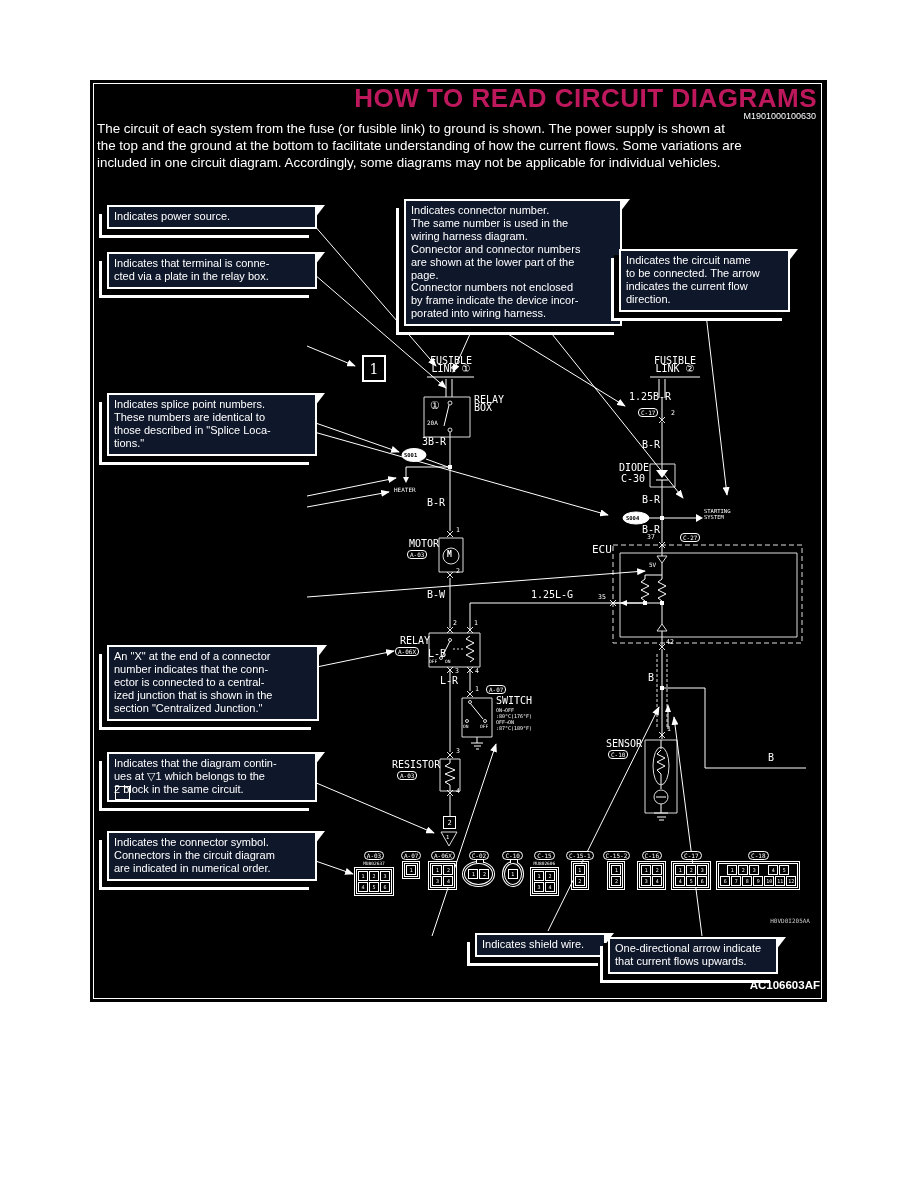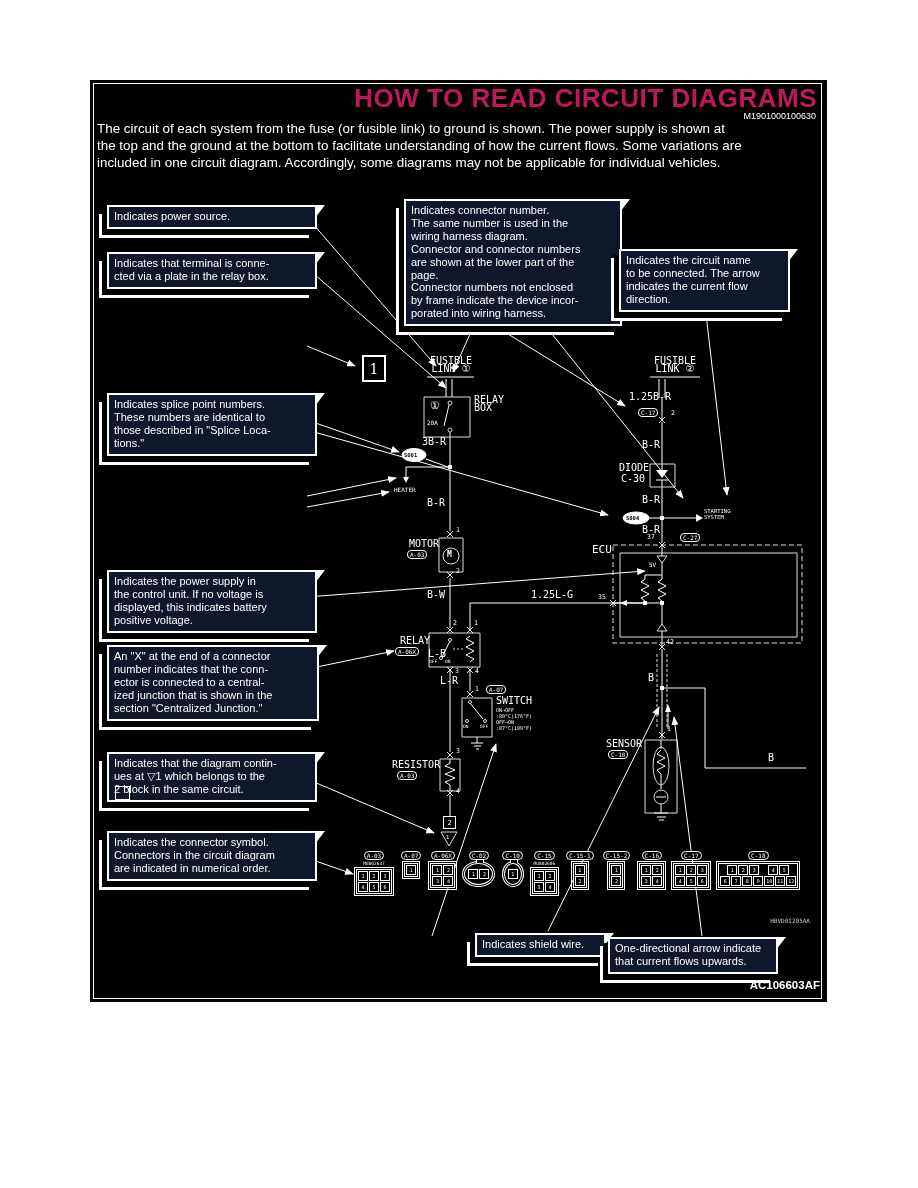--- a/index.html
+++ b/index.html
@@ -338,26 +338,20 @@
   <div class="callout" style="left:107px;top:252px;width:196px">
       <div class="ctext">Indicates that terminal is conne-
 cted via a plate in the relay box.</div>
     </div>
   <div class="callout" style="left:107px;top:393px;width:196px">
       <div class="ctext">Indicates splice point numbers.
 These numbers are identical to
 those described in "Splice Loca-
 tions."</div>
     </div>
-  <div class="callout" style="left:107px;top:570px;width:196px">
-      <div class="ctext">Indicates the power supply in
-the control unit. If no voltage is
-displayed, this indicates battery
-positive voltage.</div>
-    </div>
   <div class="callout" style="left:107px;top:645px;width:198px">
       <div class="ctext">An "X" at the end of a connector
 number indicates that the conn-
 ector is connected to a central-
 ized junction that is shown in the
 section "Centralized Junction."</div>
     </div>
   <div class="callout" style="left:107px;top:752px;width:196px">
       <div class="ctext">Indicates that the diagram contin-
 ues at  ▽1  which belongs to the

